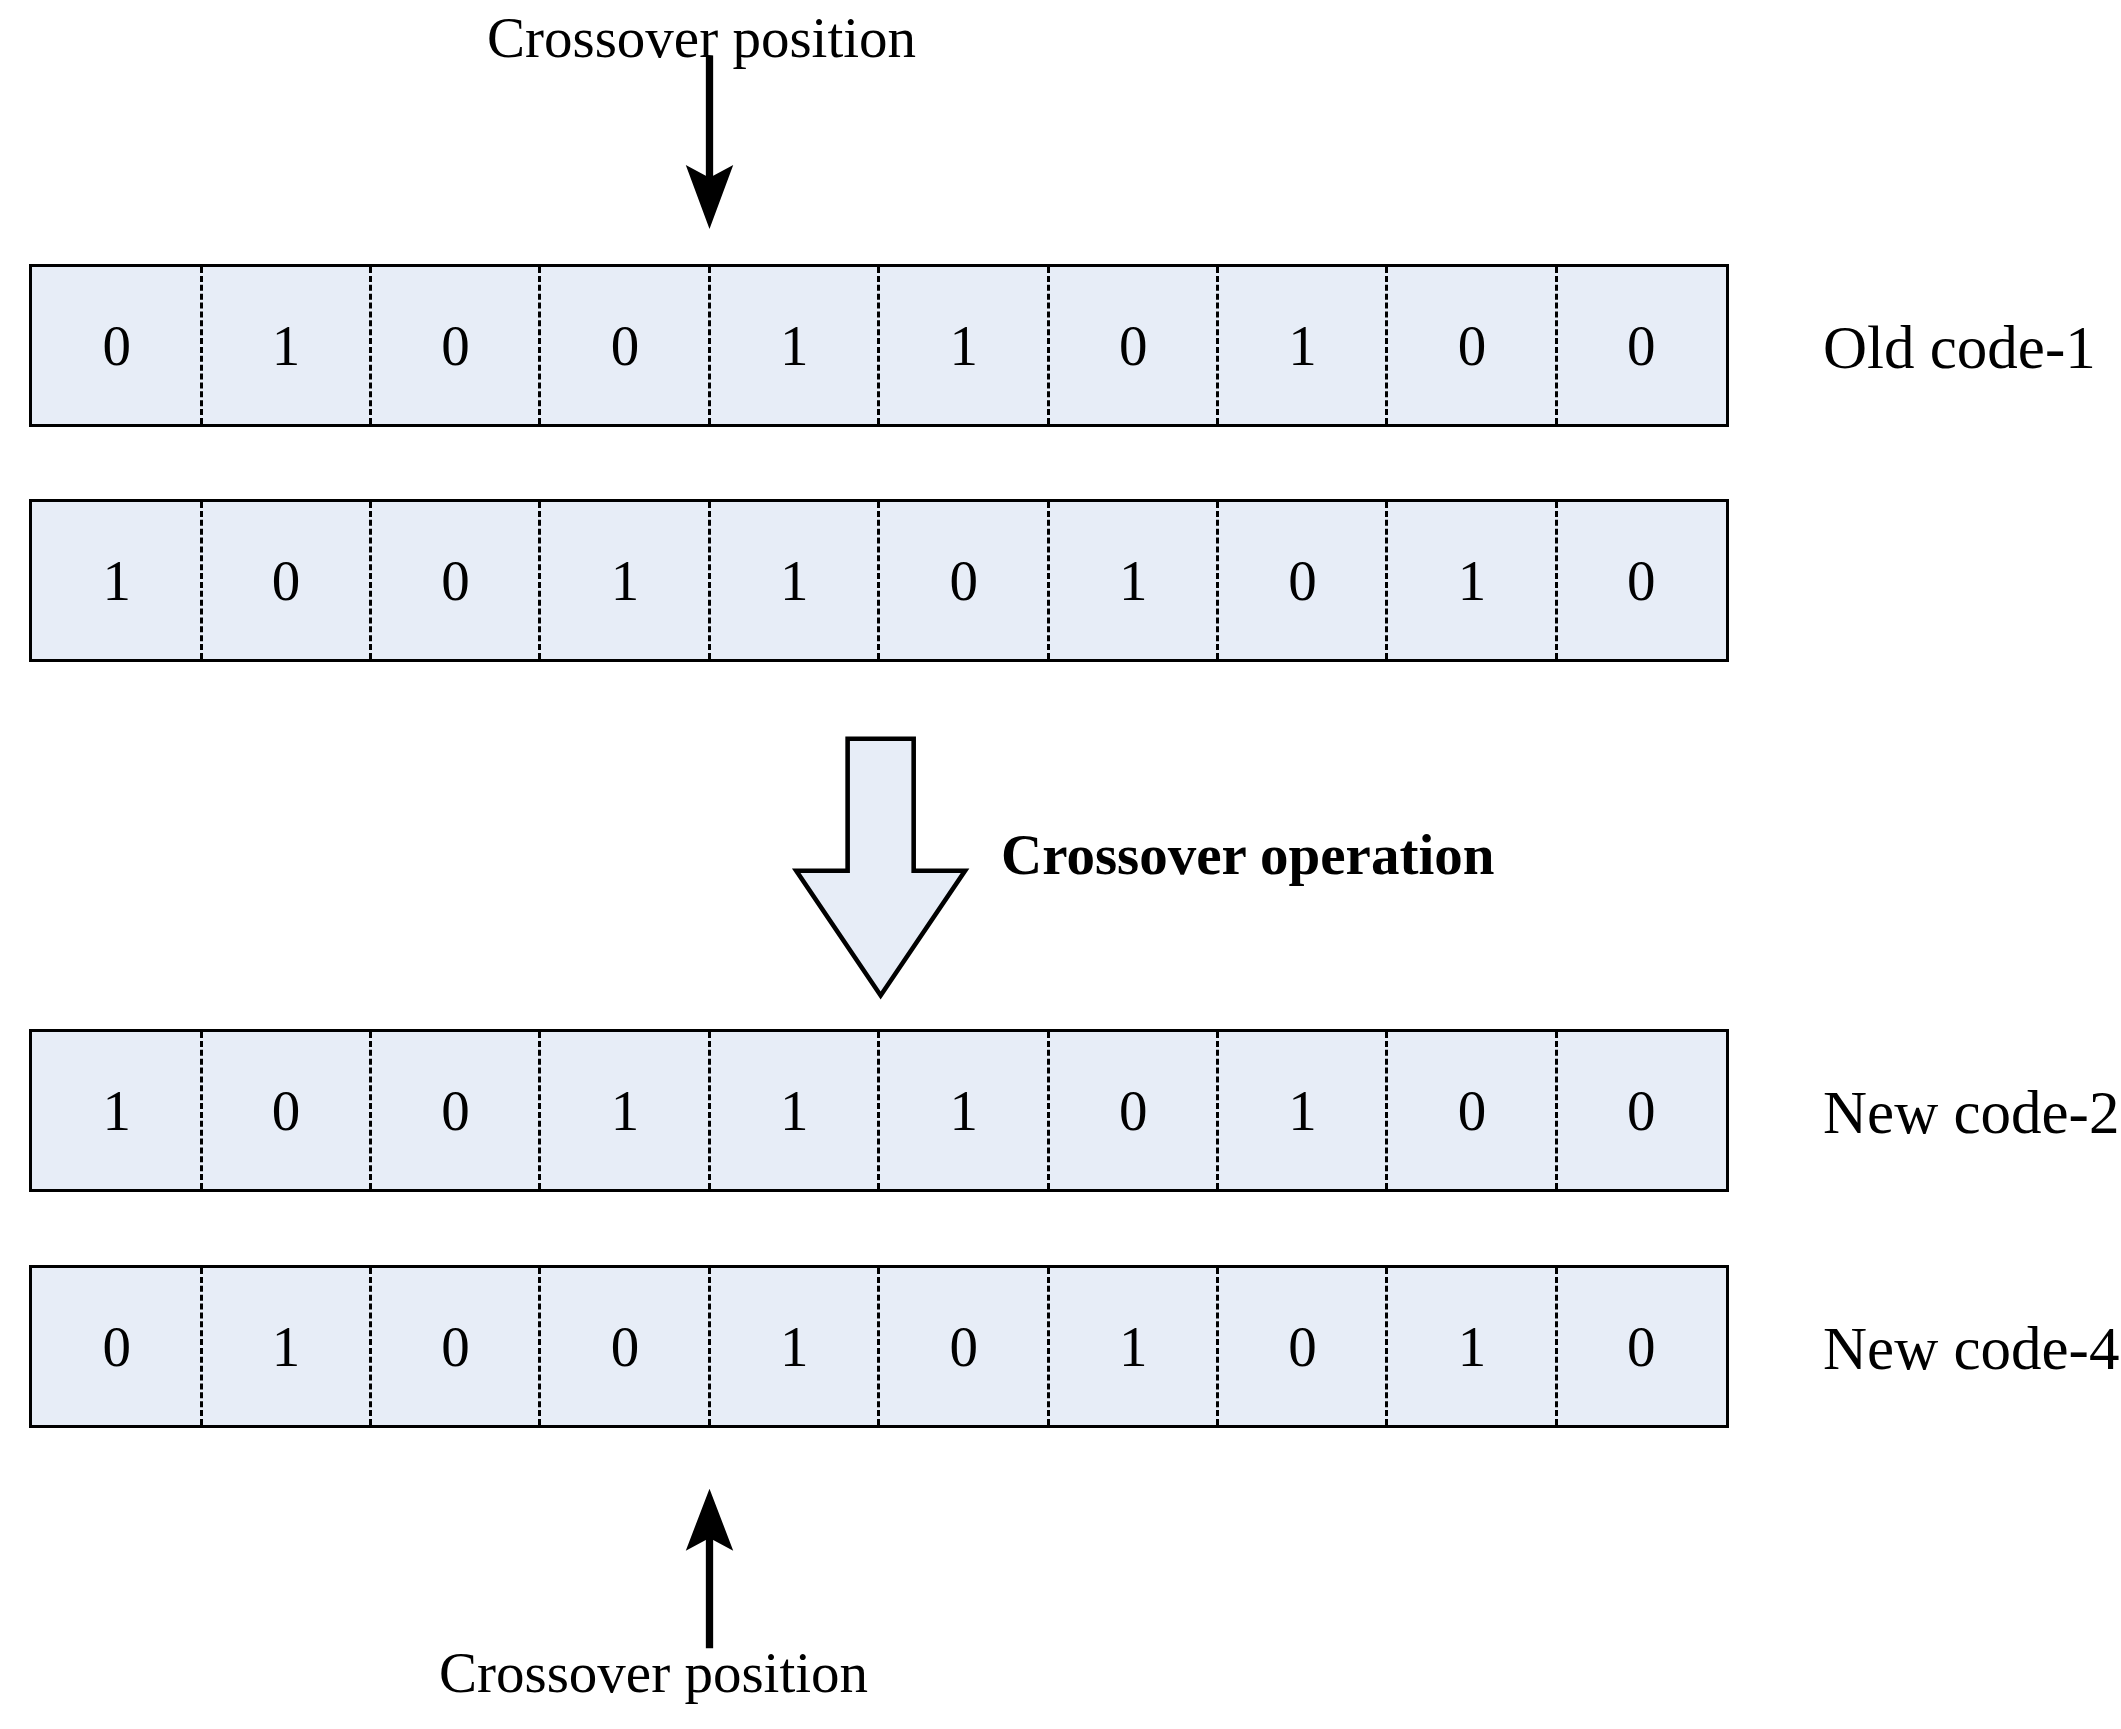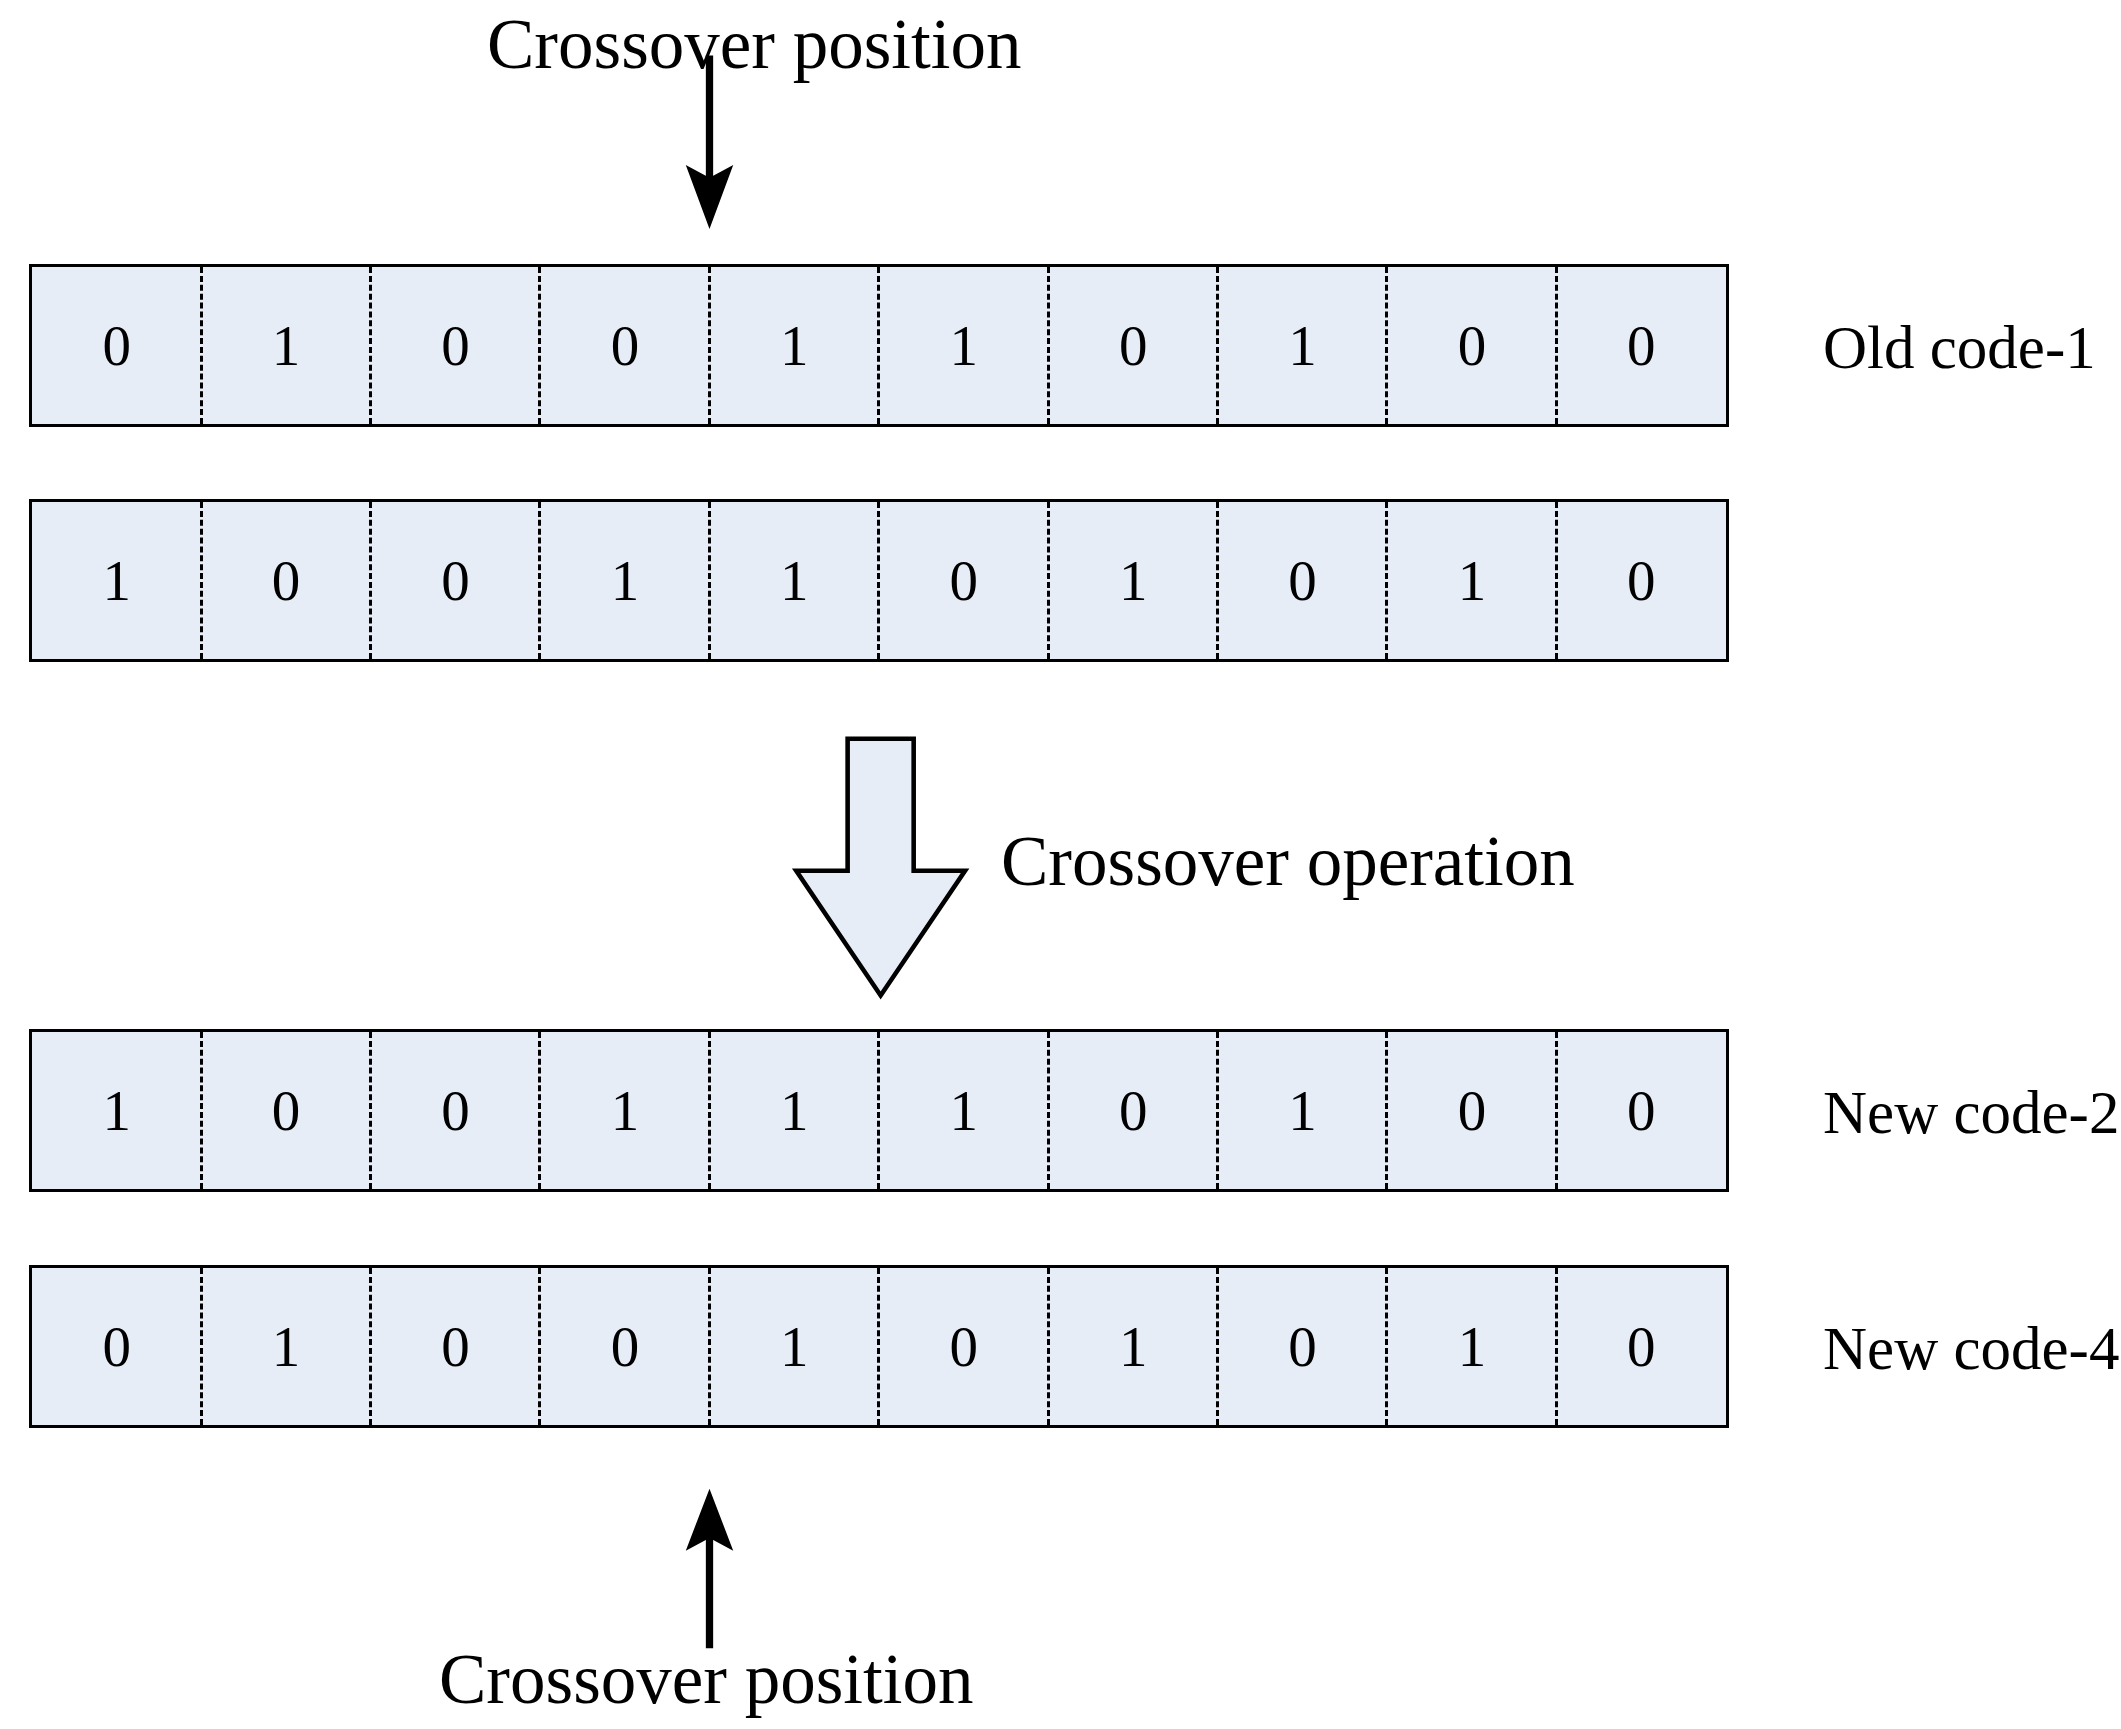--- a/index.html
+++ b/index.html
@@ -58,21 +58,21 @@
     white-space: nowrap;
     font-family: "Liberation Serif", "DejaVu Serif", serif;
   }
 
   
   .thin-arrow {
     position: absolute;
   }
   .caption {
     position: absolute;
-    font-size: 71px;
+    font-size: 57px;
     line-height: 1;
     color: #000000;
     white-space: nowrap;
     font-family: "Liberation Serif", "DejaVu Serif", serif;
   }
 
   
   .block-arrow {
     position: absolute;
   }
@@ -112,21 +112,21 @@
     <div class="code-cell">0</div>
     <div class="code-cell">1</div>
     <div class="code-cell">0</div>
     <div class="code-cell">1</div>
     <div class="code-cell">0</div>
   </div>
 
   <svg class="block-arrow" style="left:785px; top:735px;" width="239" height="266" viewBox="0 0 260 290">
     <polygon points="68,4 140,4 140,148 196,148 104,284 12,148 68,148" fill="#e7edf7" stroke="#000000" stroke-width="5" stroke-linejoin="miter"></polygon>
   </svg>
-  <div class="caption" style="left:1001px; top:826px;">Crossover operation</div>
+  <div class="caption" style="left:1001px; top:826px;font-weight:bold;">Crossover operation</div>
 
   <div class="code-row" style="left:29px; top:1029px; width:1700px; height:163px;">
     <div class="code-cell">1</div>
     <div class="code-cell">0</div>
     <div class="code-cell">0</div>
     <div class="code-cell">1</div>
     <div class="code-cell">1</div>
     <div class="code-cell">1</div>
     <div class="code-cell">0</div>
     <div class="code-cell">1</div>

